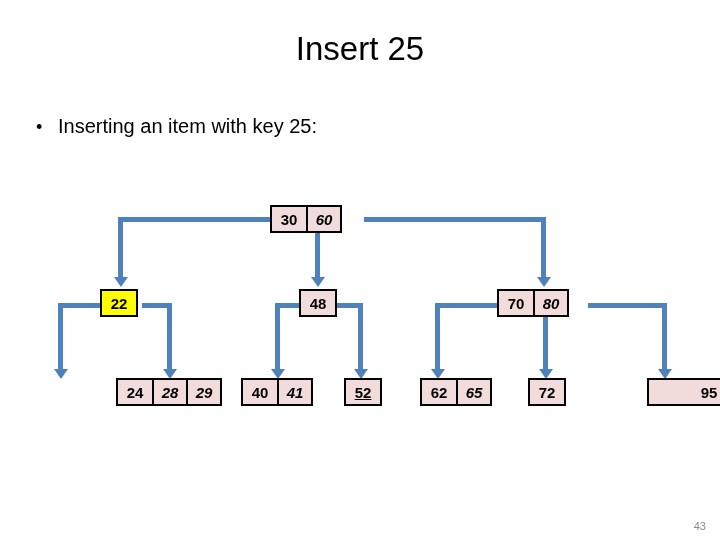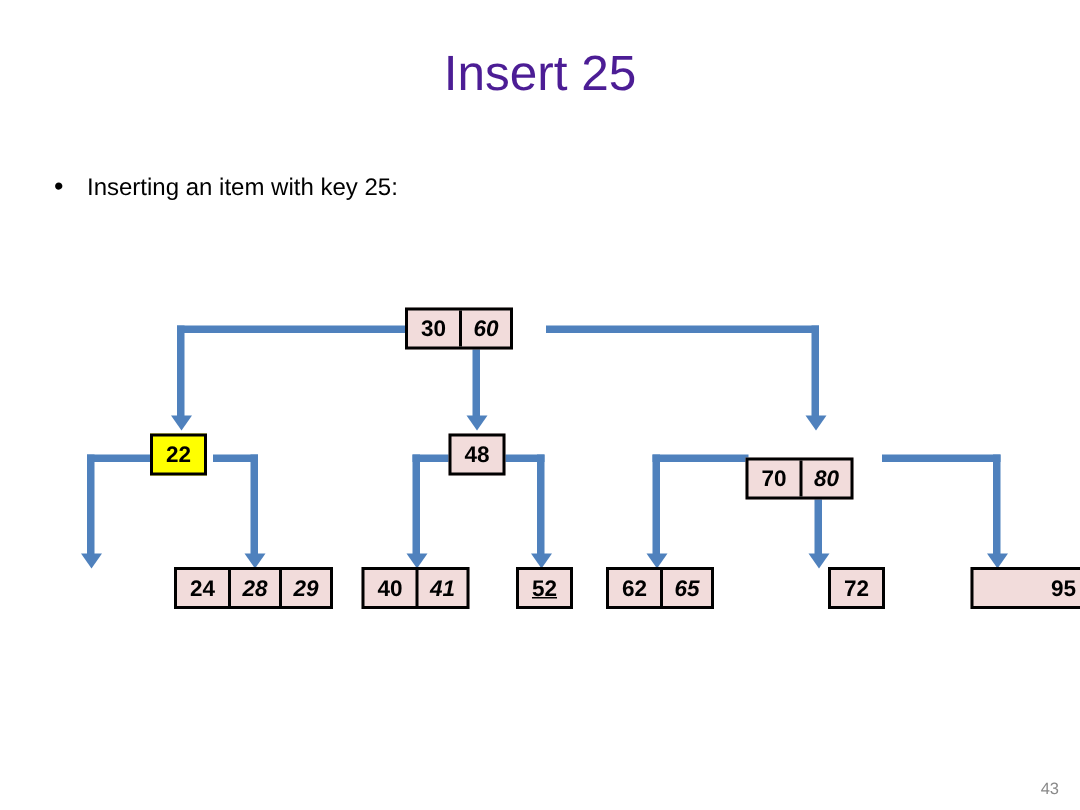--- a/index.html
+++ b/index.html
@@ -21,39 +21,39 @@
     height: 540px;
   }
   #slide-title {
     position: absolute;
     left: 0;
     top: 30px;
     width: 720px;
     text-align: center;
     font-size: 33px;
     font-weight: 400;
-    color: #4c1d95;
+    color: #000000;
     letter-spacing: 0px;
   }
   #bullet-row {
     position: absolute;
     left: 36px;
     top: 115px;
     display: flex;
     align-items: baseline;
     font-size: 20px;
     color: #000000;
   }
   #bullet-mark {
     width: 22px;
     font-size: 18px;
     line-height: 1;
   }
   #bullet-text {
-    font-size: 16px;
+    font-size: 20px;
     white-space: nowrap;
   }
 
   
   #tree {
     position: absolute;
     left: 0;
     top: 0;
     width: 720px;
     height: 476px;
@@ -165,47 +165,47 @@
     </div>
 
     <div class="node hl" style="left:100px; top:289px;">
       <div class="cell">22</div>
     </div>
 
     <div class="node" style="left:299px; top:289px;align-items:center;">
       <div class="cell">48</div>
     </div>
 
-    <div class="node" style="left:497px; top:289px;margin-top:16px;">
+    <div class="node" style="left:497px; top:289px;">
       <div class="cell">70</div>
       <div class="cell">80</div>
     </div>
 
 
     <div class="node" style="left:116px; top:378px;">
       <div class="cell">24</div>
       <div class="cell">28</div>
       <div class="cell">29</div>
     </div>
 
     <div class="node" style="left:241px; top:378px;">
       <div class="cell">40</div>
       <div class="cell">41</div>
     </div>
 
     <div class="node" style="left:344px; top:378px;text-decoration:underline;">
       <div class="cell">52</div>
     </div>
 
-    <div class="node" style="left:404px; top:378px;">
+    <div class="node" style="left:420px; top:378px;">
       <div class="cell">62</div>
       <div class="cell">65</div>
     </div>
 
-    <div class="node" style="left:528px; top:378px;margin-left:24px;">
+    <div class="node" style="left:528px; top:378px;">
       <div class="cell">72</div>
     </div>
 
     <div class="node" style="left:647px; top:378px;padding-left:43px;">
       <div class="cell">95</div>
     </div>
 
   </div>
 
   <div id="page-number">43</div>

